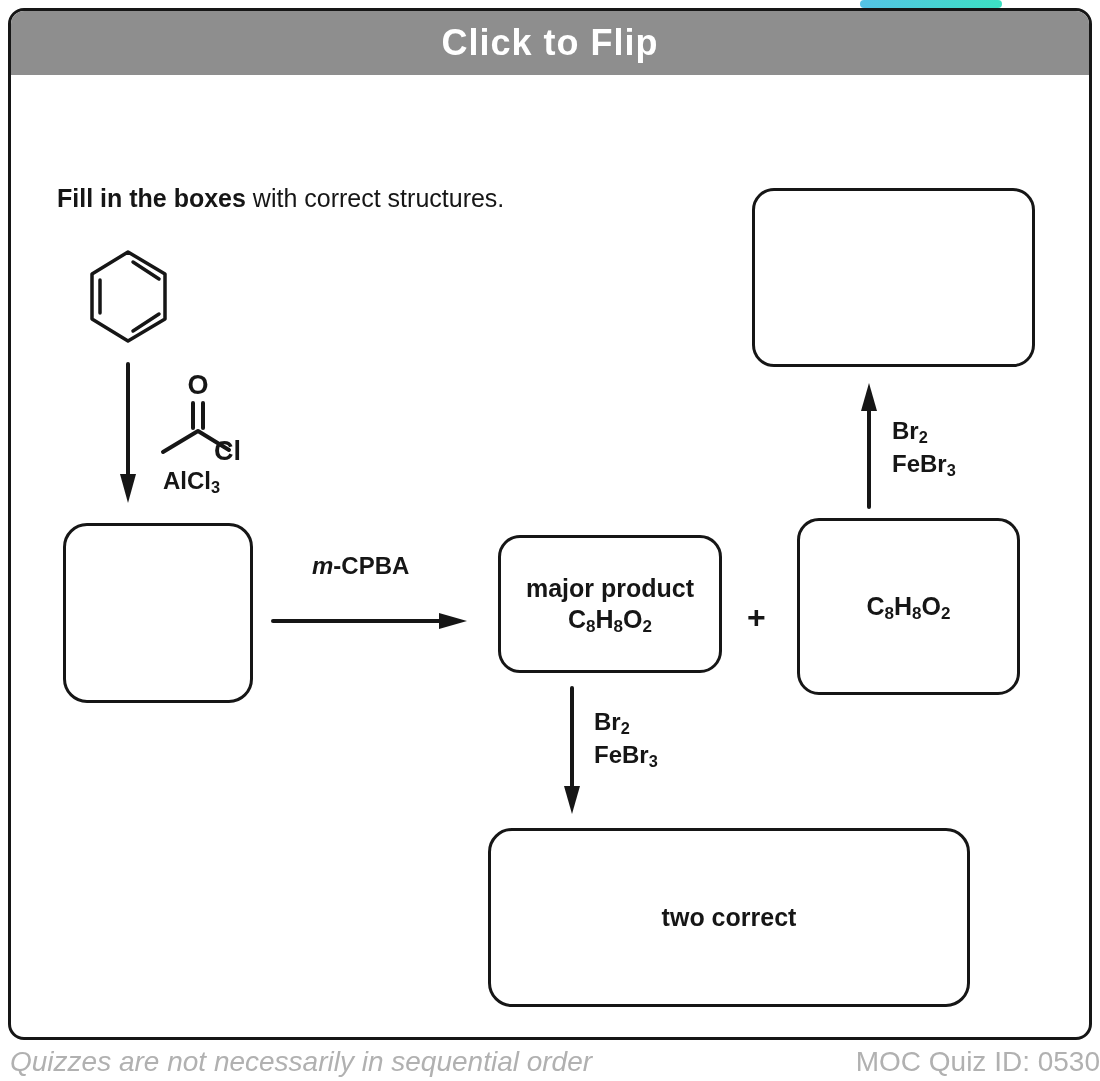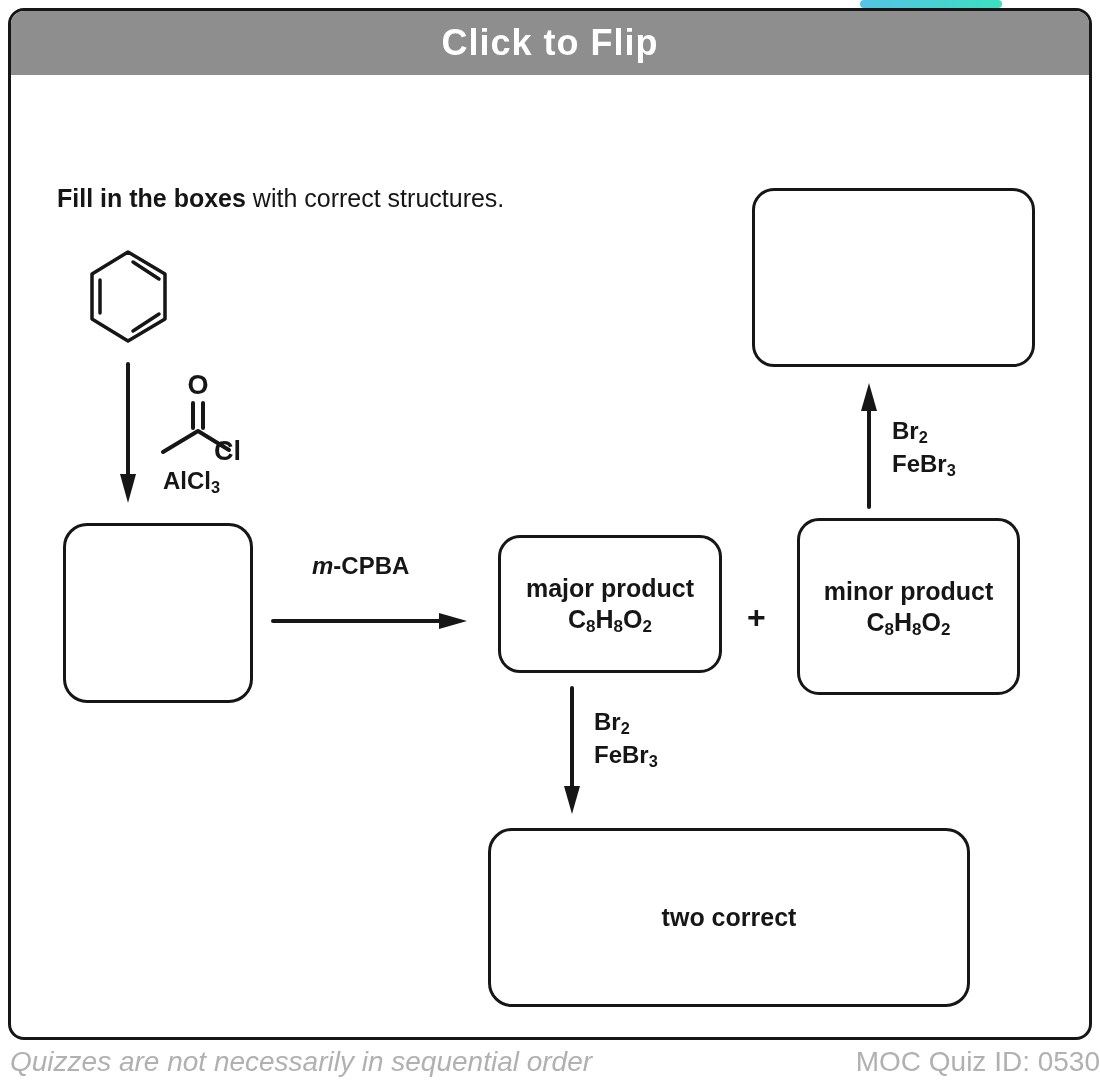--- a/index.html
+++ b/index.html
@@ -119,21 +119,20 @@
   <div>FeBr<sub>3</sub></div>
 </div>
 
 <div class="box box-acyl"></div>
 <div class="box box-topright"></div>
 <div class="box box-major">
   <div>major product</div>
   <div>C<sub>8</sub>H<sub>8</sub>O<sub>2</sub></div>
 </div>
 <div class="box box-minor">
-  <div>minor product</div>
   <div>C<sub>8</sub>H<sub>8</sub>O<sub>2</sub></div>
 </div>
 <div class="box box-isomers">
   <div>two correct</div>
 </div>
 
 <div class="footer-note">Quizzes are not necessarily in sequential order</div>
 <div class="quiz-id">MOC Quiz ID: 0530</div>
 
 </body></html>

